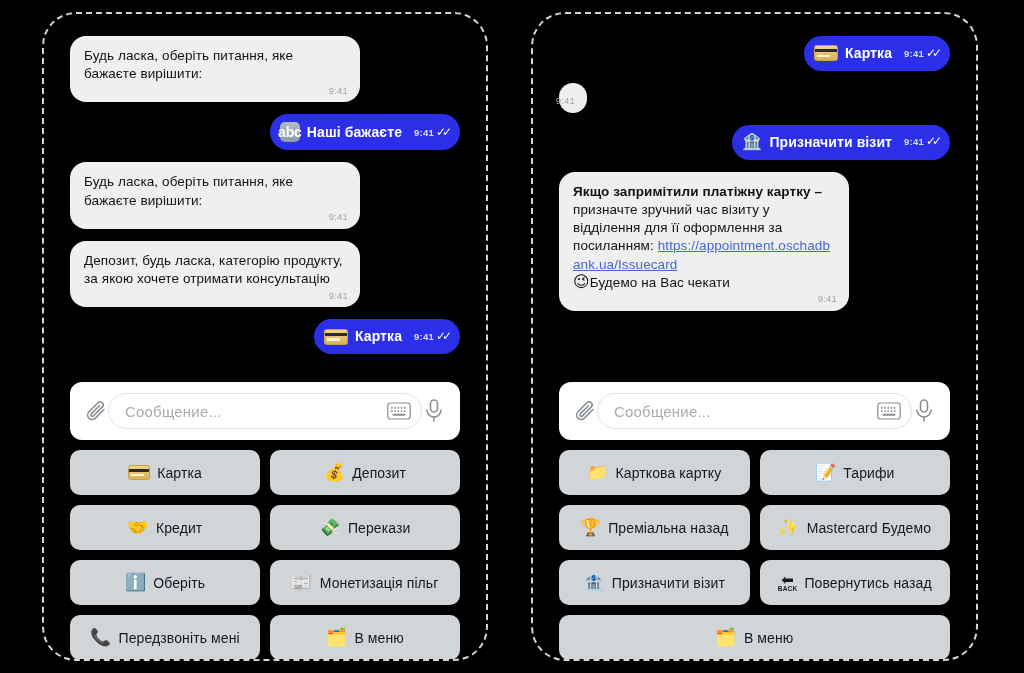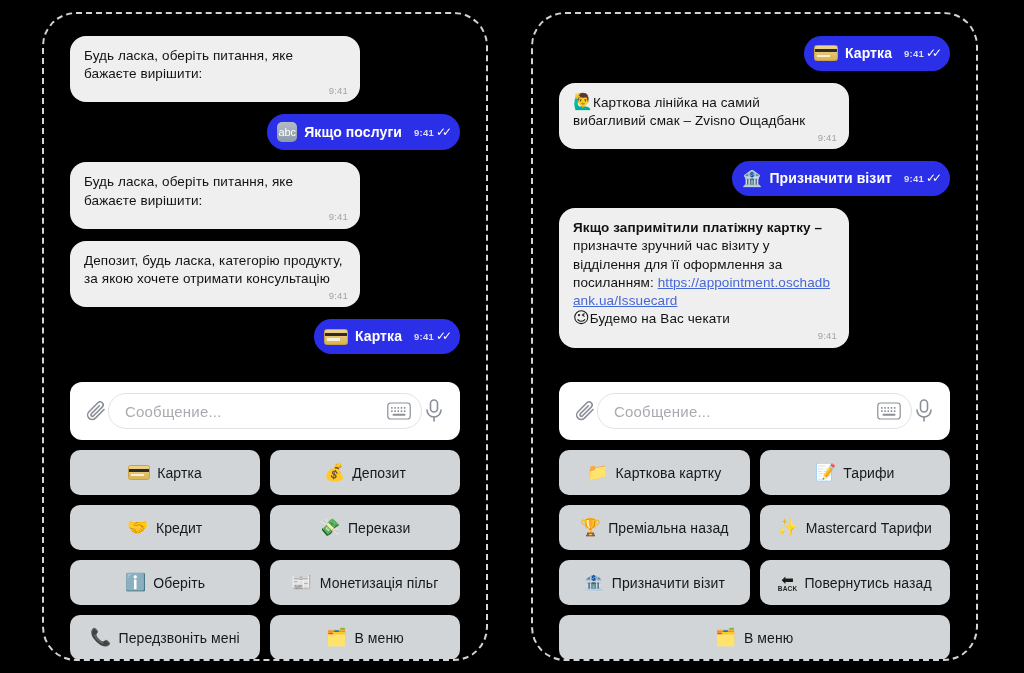--- a/index.html
+++ b/index.html
@@ -126,22 +126,22 @@
 
   
   .abc-chip {
     display: inline-flex;
     align-items: center;
     justify-content: center;
     width: 20px; height: 20px;
     border-radius: 5px;
     background: linear-gradient(#b4bcc6, #8e9aa8);
     color: #ffffff;
-    font-size: 11px;
-    font-weight: 400;
+    font-size: 14px;
+    font-weight: 700;
     letter-spacing: -.2px;
     flex: none;
   }
 
   
   .card-chip {
     display: inline-block;
     width: 24px; height: 16px;
     border-radius: 2.5px;
     background: linear-gradient(#f0d48a, #d9b455);
@@ -262,21 +262,21 @@
       <div class="convo" id="convo-left">
           <div class="row in">
             <div class="bubble in">
               <span class="msg-text">Будь ласка, оберіть питання, яке бажаєте вирішити:</span>
               <span class="time">9:41</span>
             </div>
           </div>
           <div class="row out">
             <div class="bubble out">
               <span class="abc-chip">abc</span>
-              <span>Якщо послуги</span>
+              <span>Наші бажаєте</span>
               <span class="time">9:41<span class="ticks">✓✓</span></span>
             </div>
           </div>
           <div class="row in">
             <div class="bubble in">
               <span class="msg-text">Будь ласка, оберіть питання, яке бажаєте вирішити:</span>
               <span class="time">9:41</span>
             </div>
           </div>
           <div class="row in">
@@ -372,21 +372,20 @@
       <div class="convo" id="convo-right">
           <div class="row out">
             <div class="bubble out">
               <span class="card-chip"></span>
               <span>Картка</span>
               <span class="time">9:41<span class="ticks">✓✓</span></span>
             </div>
           </div>
           <div class="row in">
             <div class="bubble in">
-              <span class="msg-text"><span class="emoji">🙋‍♂️ </span>Карткова лінійка на самий вибагливий смак – Zvisno Ощадбанк</span>
               <span class="time">9:41</span>
             </div>
           </div>
           <div class="row out">
             <div class="bubble out">
               <span class="emoji">🏦</span>
               <span>Призначити візит</span>
               <span class="time">9:41<span class="ticks">✓✓</span></span>
             </div>
           </div>
@@ -442,21 +441,21 @@
           <div class="qr-btn">
             <span class="emoji">📝</span>
             <span>Тарифи</span>
           </div>
           <div class="qr-btn">
             <span class="emoji">🏆</span>
             <span>Преміальна назад</span>
           </div>
           <div class="qr-btn">
             <span class="emoji">✨</span>
-            <span>Mastercard Тарифи</span>
+            <span>Mastercard Будемо</span>
           </div>
           <div class="qr-btn">
             <span class="emoji">🏦</span>
             <span>Призначити візит</span>
           </div>
           <div class="qr-btn">
             <span class="back-glyph">
               <span class="arrow">⬅</span>
               <span class="lbl">BACK</span>
             </span>

